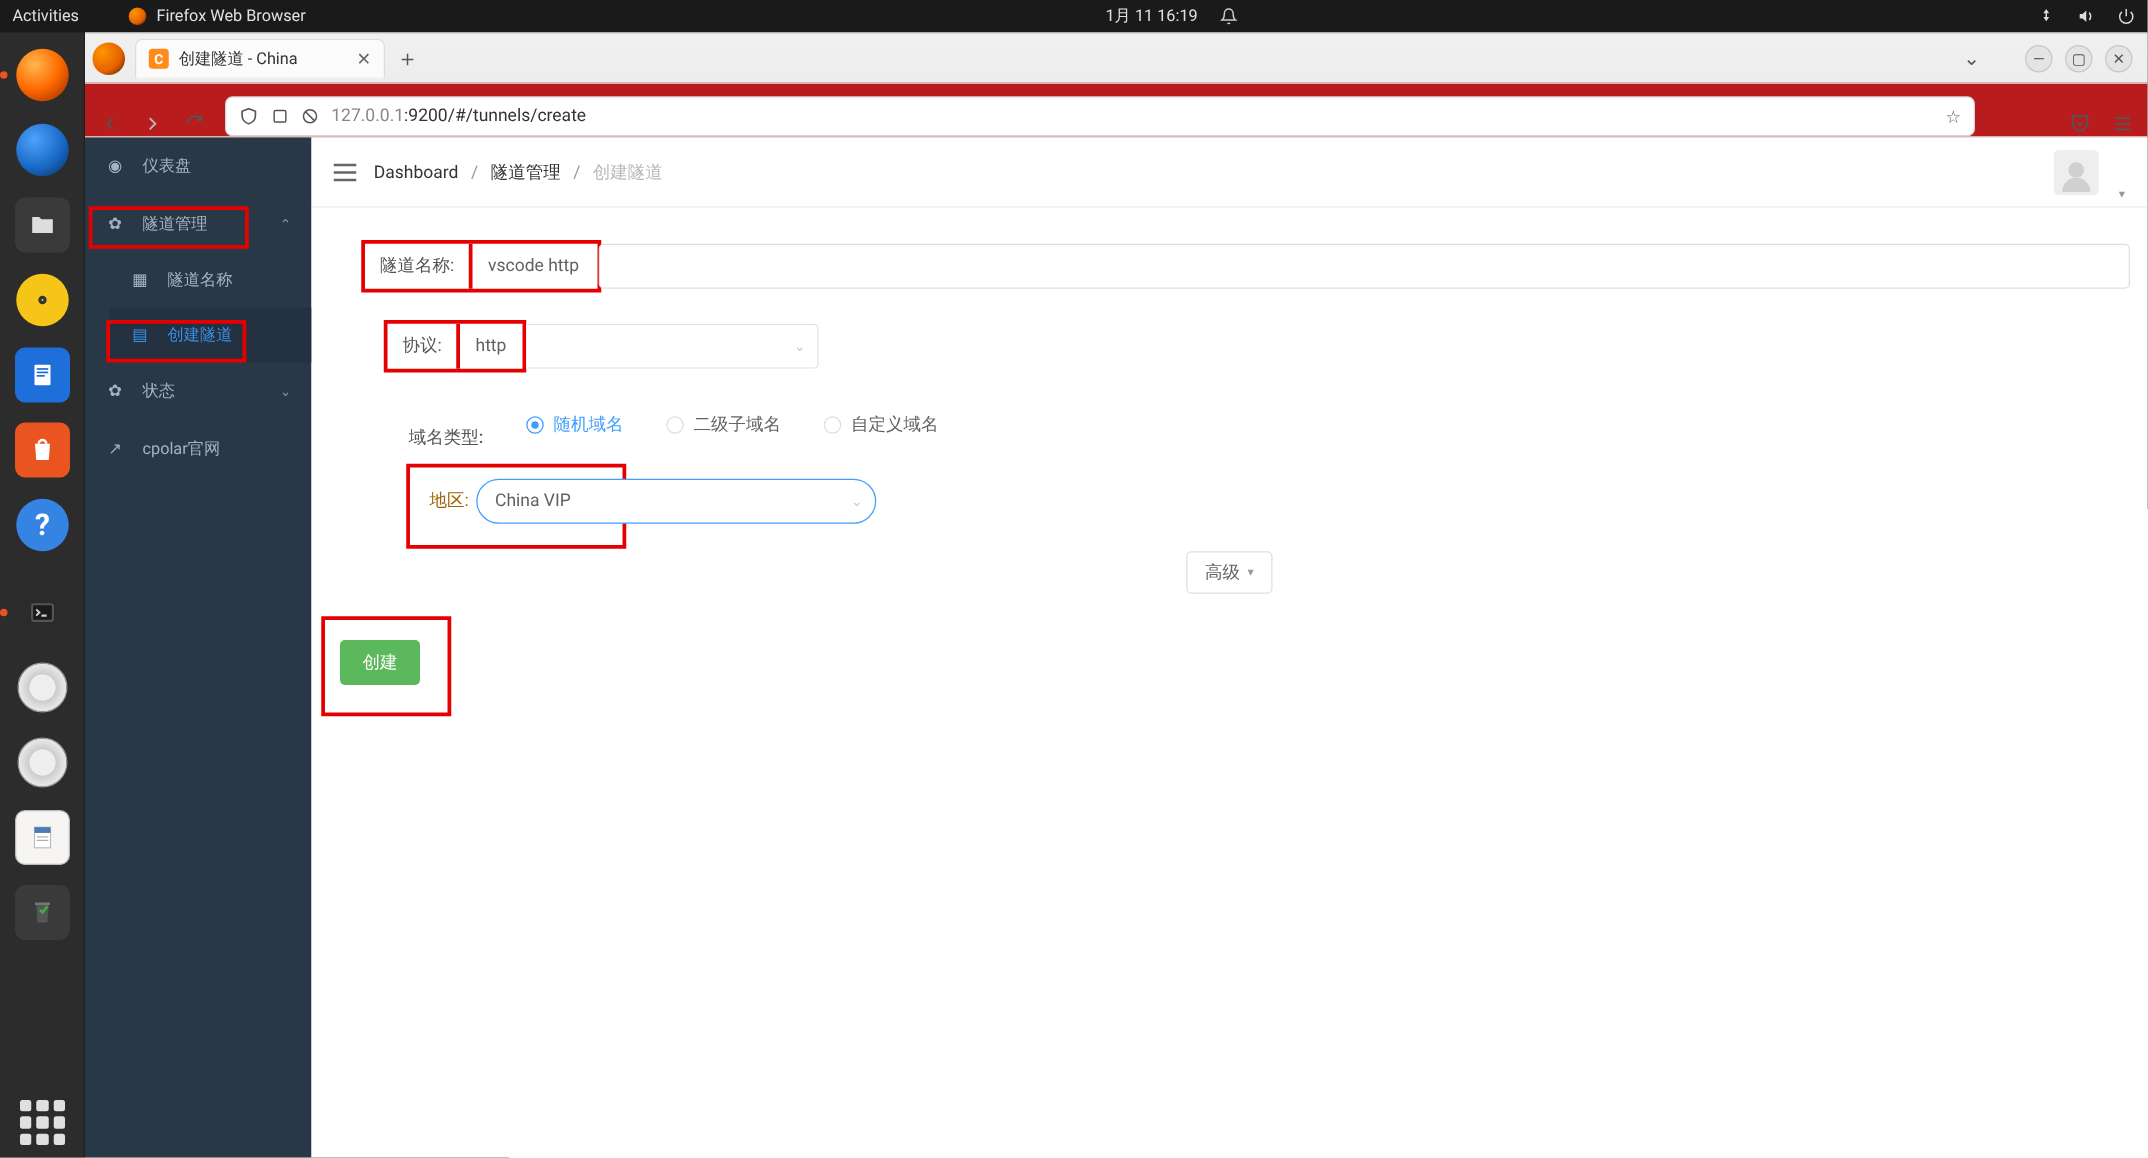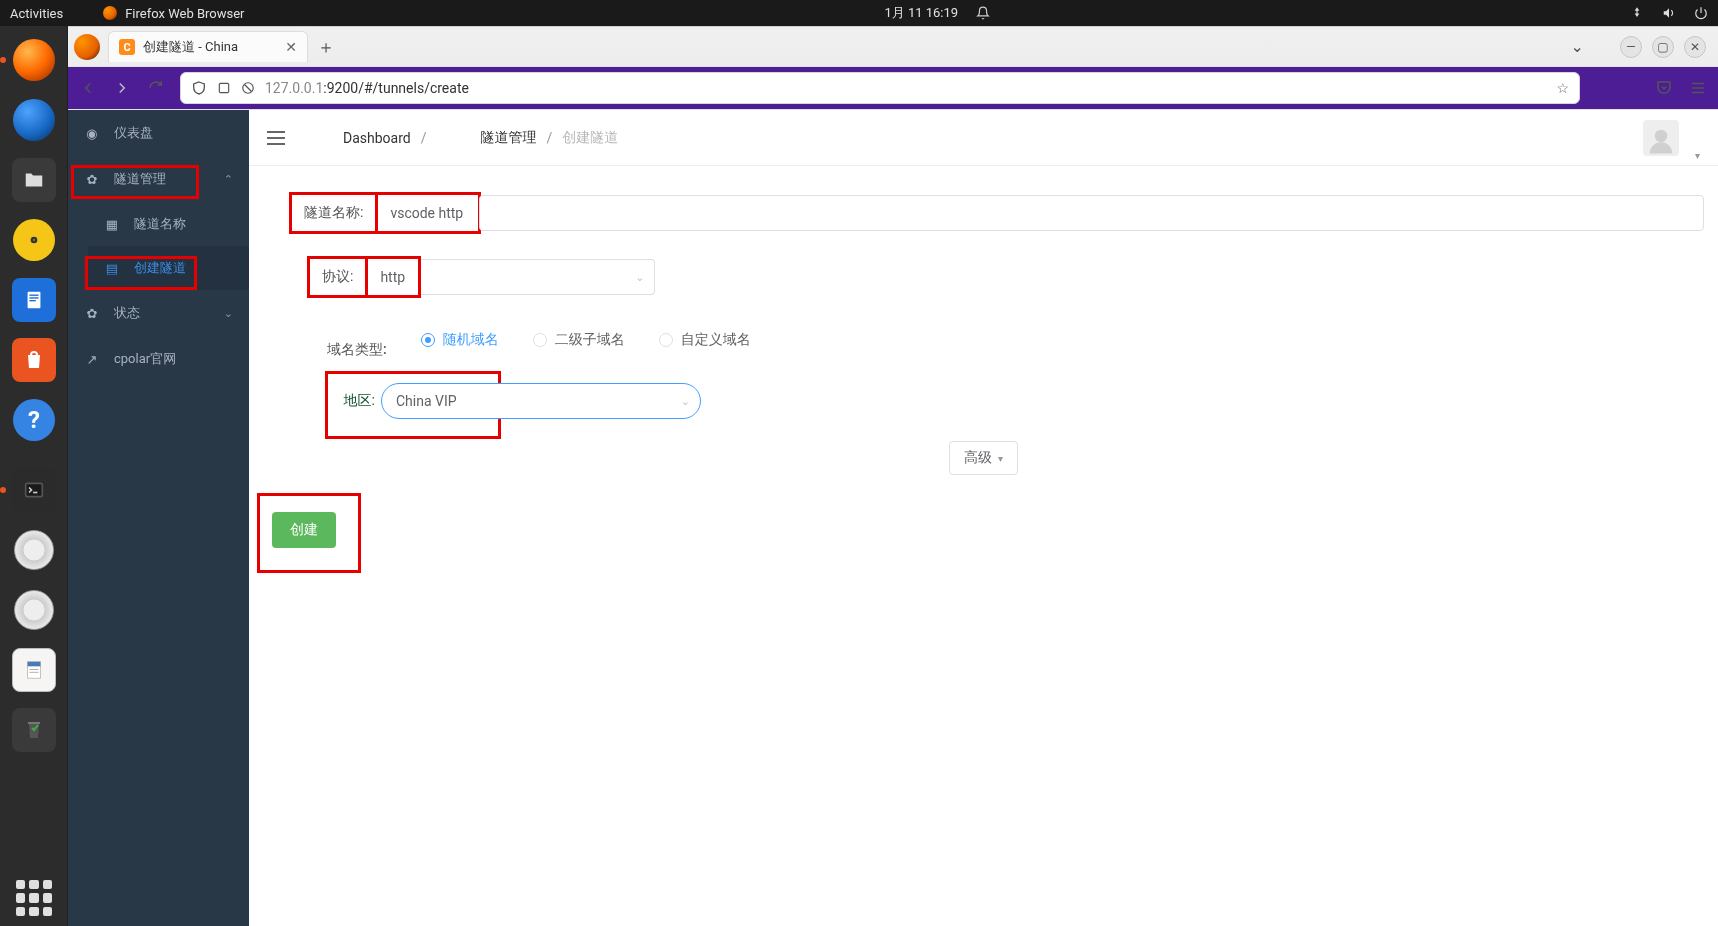--- a/index.html
+++ b/index.html
@@ -38,21 +38,21 @@
 .tabstrip { height:40px; background: linear-gradient(#f0f0f0,#ededed); display:flex; align-items:center; padding:0 6px; gap:4px; border-top:1px solid #d0d0d0; }
 .ff-badge { width:26px; height:26px; background: radial-gradient(circle at 30% 30%, #ff9500, #e66000 60%, #331a00); border-radius:50%; margin-right:4px; }
 .tab { display:flex; align-items:center; gap:8px; height:32px; padding:0 10px; background:#fbfbfb; border:1px solid #ddd; border-bottom:none; border-radius:6px 6px 0 0; min-width:200px; box-shadow: 0 -1px 0 rgba(0,0,0,0.05) inset; }
 .tab .tablogo { width:16px; height:16px; background:#ff8c1a; border-radius:3px; display:flex; align-items:center; justify-content:center; color:#fff; font-size:11px; font-weight:bold; }
 .tab .tabtitle { font-size:13px; color:#333; flex:1; white-space:nowrap; overflow:hidden; text-overflow:ellipsis; }
 .tab .tabclose { color:#666; font-size:14px; }
 .tab-plus { width:28px; height:28px; display:flex; align-items:center; justify-content:center; color:#555; font-size:18px; border-radius:4px; }
 .tabstrip .right-controls { margin-left:auto; display:flex; align-items:center; gap:10px; padding-right:6px; }
 .win-btn { width:22px; height:22px; background:#e4e4e4; border:1px solid #c7c7c7; border-radius:50%; display:flex; align-items:center; justify-content:center; font-size:12px; color:#555; }
 
-.addrbar { height:44px; background:#4c1d95; border-top:1px solid #e3e3e3; border-bottom:1px solid #e3e3e3; display:flex; align-items:center; padding:0 10px; gap:14px; }
+.addrbar { height:44px; background:#b91c1c; border-top:1px solid #e3e3e3; border-bottom:1px solid #e3e3e3; display:flex; align-items:flex-end; padding:0 10px; gap:14px; }
 .nav-ico { width:20px; height:20px; display:flex; align-items:center; justify-content:center; color:#555; }
 .nav-ico.disabled { color:#bbb; }
 .urlfield { flex:1; height:32px; border:1px solid #d6d6d6; border-radius:6px; background:#fff; display:flex; align-items:center; padding:0 10px; gap:10px; font-size:14px; color:#333; }
 .urlfield .shield { color:#555; }
 .urlfield .host-muted { color:#888; }
 .urlfield .star { margin-left:auto; color:#666; }
 
 
 .app { flex:1; display:flex; min-height:0; }
 .sidebar { width:181px; background:#293846; color:#a7b1c2; display:flex; flex-direction:column; font-size:13px; }
@@ -64,29 +64,29 @@
 .sb-sub .sb-item { height:44px; }
 .sb-item.active { color:#3a8ee6; background:#233140; }
 .sb-item.active .ico { color:#3a8ee6; }
 
 
 .main { flex:1; background:#fff; display:flex; flex-direction:column; min-width:0; }
 .main-top { height:56px; border-bottom:1px solid #eee; display:flex; align-items:center; padding:0 18px; gap:14px; }
 .hamb { width:18px; height:14px; display:flex; flex-direction:column; justify-content:space-between; }
 .hamb span { height:2px; background:#666; }
 .crumb { font-size:14px; color:#999; display:flex; align-items:center; gap:10px; }
-.crumb .lnk { color:#333;margin-left:44px; }
+.crumb .lnk { color:#333; }
 .crumb .cur { color:#b8b8b8; }
 .avatar { margin-left:auto; width:36px; height:36px; background:#eee; border-radius:4px; display:flex; align-items:flex-end; justify-content:center; overflow:hidden; }
 .avatar svg { width:30px; height:30px; fill:#d0d0d0; }
 .avacaret { color:#999; font-size:10px; margin-left:2px; align-self:flex-end; padding-bottom:4px; }
 
 .form-area { padding:26px 14px 20px 14px; }
 .form-row { display:flex; align-items:center; margin-bottom:22px; }
-.form-row .lab { width:110px; text-align:right; padding-right:6px; font-size:14px; color:#14532d; }
+.form-row .lab { width:110px; text-align:right; padding-right:6px; font-size:14px; color:#a16207; }
 .form-row input[type=text] { height:36px; border:1px solid #dcdfe6; border-radius:4px; padding:0 12px; font-size:14px; color:#606266; background:#fff; }
 .select-like { height:36px; border:1px solid #dcdfe6; border-radius:4px; padding:0 30px 0 14px; font-size:14px; color:#606266; display:inline-flex; align-items:center; position:relative; background:#fff; }
 .select-like .caret { position:absolute; right:10px; color:#c0c4cc; font-size:11px; }
 .select-like.focus { border-color:#409eff;border-radius:18px; }
 
 .radio-row { display:flex; align-items:center; gap:34px; font-size:14px; color:#606266; margin-left:64px; margin-bottom:24px; }
 .radio-row .rlab { font-weight:500; color:#555;margin-top:21px; }
 .radio-opt { display:flex; align-items:center; gap:8px;font-family:Liberation Serif, serif; }
 .radio-opt .rcirc { width:14px; height:14px; border-radius:50%; border:1px solid #dcdfe6; position:relative; }
 .radio-opt.sel .rcirc { border-color:#409eff; }

